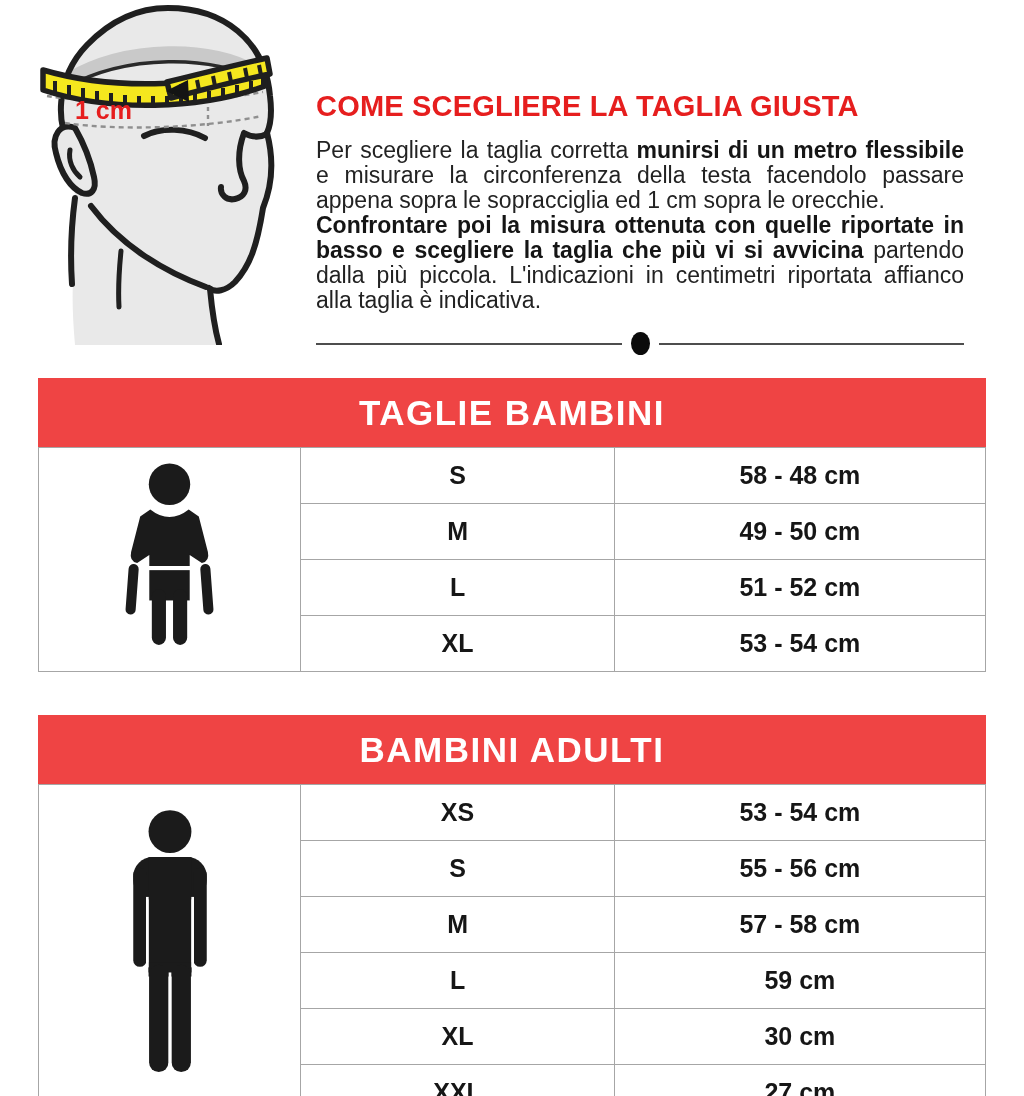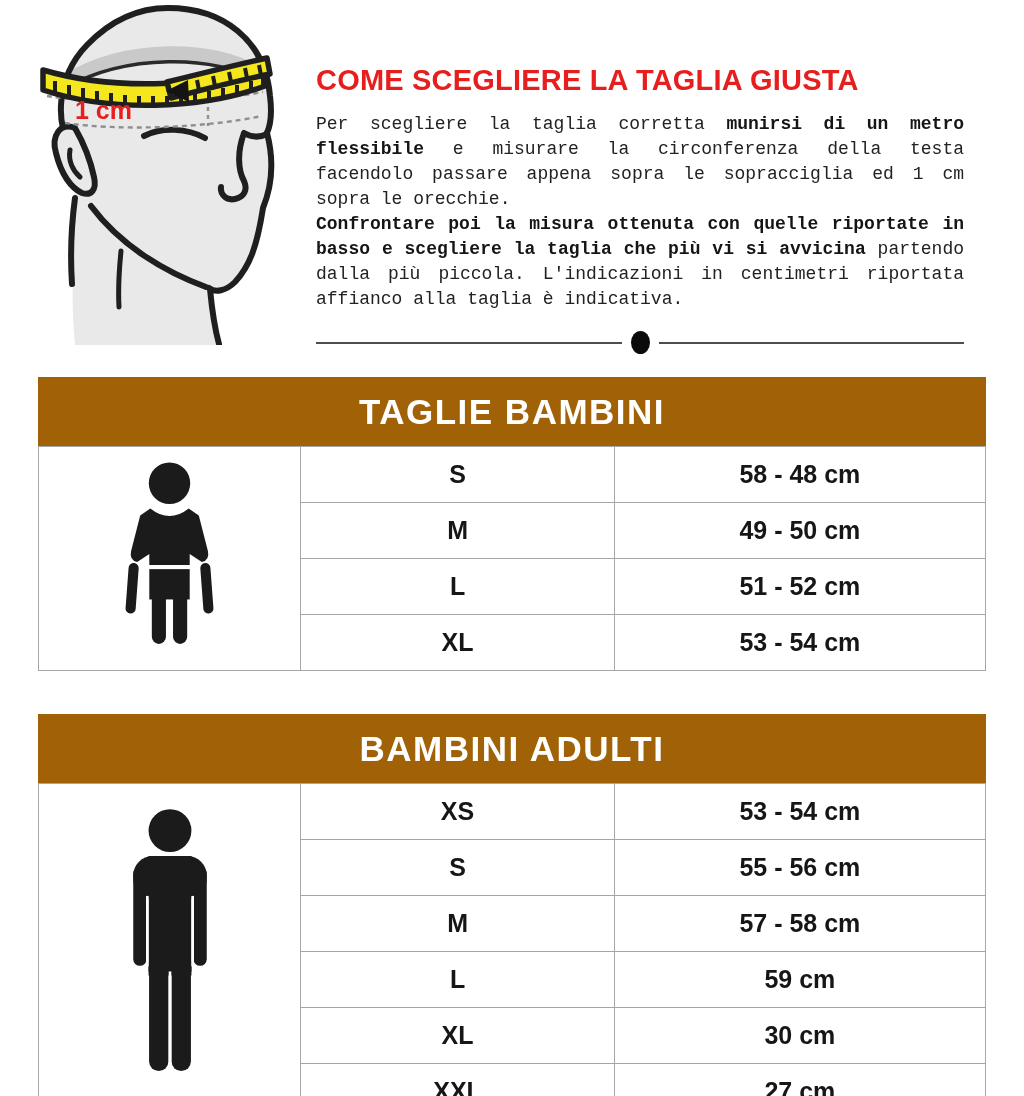--- a/index.html
+++ b/index.html
@@ -6,48 +6,47 @@
   html, body { margin: 0; padding: 0; }
   body {
     width: 1024px; height: 1096px;
     background: #ffffff;
     color: #1c1c1c;
     font-family: "Liberation Sans", sans-serif;
     overflow: hidden;
   }
   .top { display: flex; }
   .figure { flex: none; width: 310px; padding-left: 12px; }
-  .intro { flex: 1; padding: 64px 60px 0 6px; }
+  .intro { flex: 1; padding: 90px 60px 0 6px; }
   .title {
     margin: 0 0 15px 0;
     font-size: 29px;
     font-weight: 800;
     letter-spacing: 0.2px;
     color: #e61e1e;
   }
   .para {
     margin: 0;
-    font-size: 18px;
+    font-size: 23px;
     line-height: 25px;
     text-align: justify;
     color: #222;
-    font-family: Liberation Mono, monospace;
   }
   .para b { font-weight: 700; color: #151515; }
   .divider { display: flex; align-items: center; margin-top: 19px; }
   .divider .line { flex: 1; height: 0; border-top: 2px solid #4d4d4d; }
   .divider .dot {
     width: 19px; height: 23px;
     margin: 0 9px;
     background: #0b0b0b;
     border-radius: 50%;
   }
   .tables { margin: 23px 38px 0 38px; }
   .bar {
-    background: #a16207;
+    background: #ef4444;
     color: #ffffff;
     height: 69px;
     display: flex; align-items: center; justify-content: center;
     font-size: 35px;
     font-weight: 700;
     letter-spacing: 1.5px;
   }
   table.size-table {
     width: 100%;
     border-collapse: collapse;

